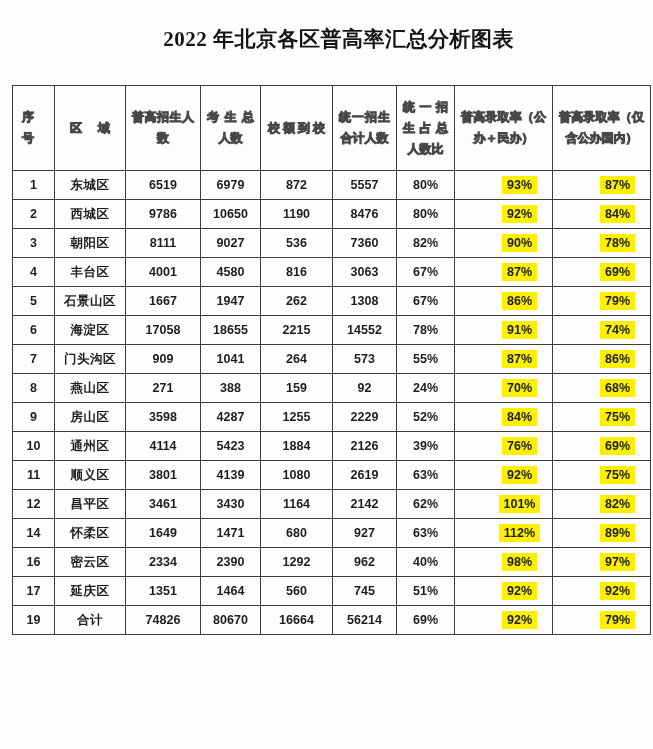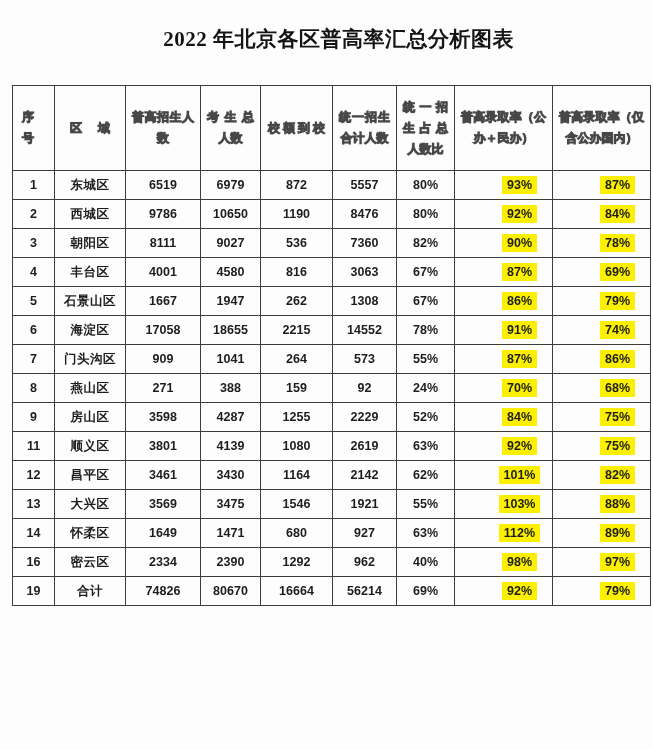--- a/index.html
+++ b/index.html
@@ -215,20 +215,31 @@
           <td class="district">房山区</td>
           <td>3598</td>
           <td>4287</td>
           <td>1255</td>
           <td>2229</td>
           <td>52%</td>
           <td><span class="hl">84%</span></td>
           <td><span class="hl">75%</span></td>
         </tr>
         <tr>
+          <td>10</td>
+          <td class="district">通州区</td>
+          <td>4114</td>
+          <td>5423</td>
+          <td>1884</td>
+          <td>2126</td>
+          <td>39%</td>
+          <td><span class="hl">76%</span></td>
+          <td><span class="hl">69%</span></td>
+        </tr>
+        <tr>
           <td>11</td>
           <td class="district">顺义区</td>
           <td>3801</td>
           <td>4139</td>
           <td>1080</td>
           <td>2619</td>
           <td>63%</td>
           <td><span class="hl">92%</span></td>
           <td><span class="hl">75%</span></td>
         </tr>
@@ -237,31 +248,20 @@
           <td class="district">昌平区</td>
           <td>3461</td>
           <td>3430</td>
           <td>1164</td>
           <td>2142</td>
           <td>62%</td>
           <td><span class="hl">101%</span></td>
           <td><span class="hl">82%</span></td>
         </tr>
         <tr>
-          <td>13</td>
-          <td class="district">大兴区</td>
-          <td>3569</td>
-          <td>3475</td>
-          <td>1546</td>
-          <td>1921</td>
-          <td>55%</td>
-          <td><span class="hl">103%</span></td>
-          <td><span class="hl">88%</span></td>
-        </tr>
-        <tr>
           <td>14</td>
           <td class="district">怀柔区</td>
           <td>1649</td>
           <td>1471</td>
           <td>680</td>
           <td>927</td>
           <td>63%</td>
           <td><span class="hl">112%</span></td>
           <td><span class="hl">89%</span></td>
         </tr>
@@ -270,20 +270,31 @@
           <td class="district">密云区</td>
           <td>2334</td>
           <td>2390</td>
           <td>1292</td>
           <td>962</td>
           <td>40%</td>
           <td><span class="hl">98%</span></td>
           <td><span class="hl">97%</span></td>
         </tr>
         <tr>
+          <td>17</td>
+          <td class="district">延庆区</td>
+          <td>1351</td>
+          <td>1464</td>
+          <td>560</td>
+          <td>745</td>
+          <td>51%</td>
+          <td><span class="hl">92%</span></td>
+          <td><span class="hl">92%</span></td>
+        </tr>
+        <tr>
           <td>19</td>
           <td class="district">合计</td>
           <td>74826</td>
           <td>80670</td>
           <td>16664</td>
           <td>56214</td>
           <td>69%</td>
           <td><span class="hl">92%</span></td>
           <td><span class="hl">79%</span></td>
         </tr>

